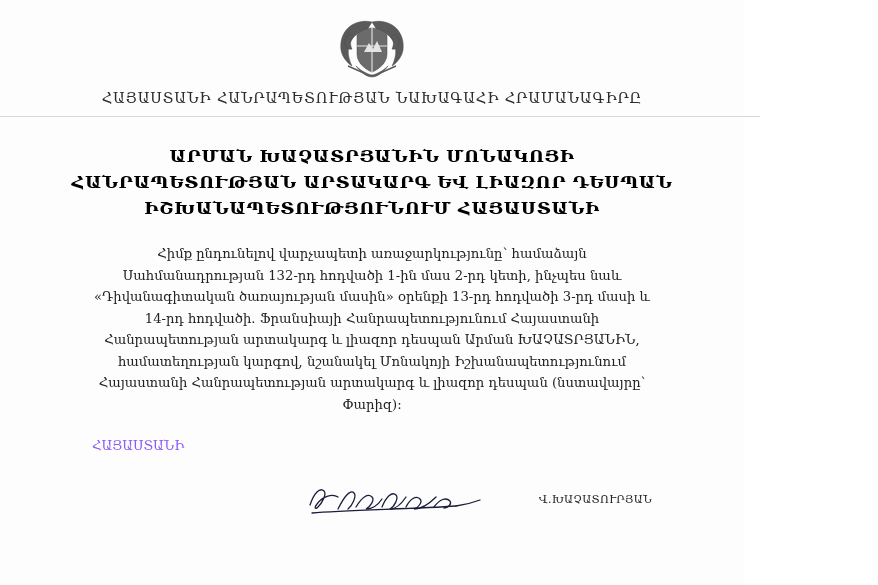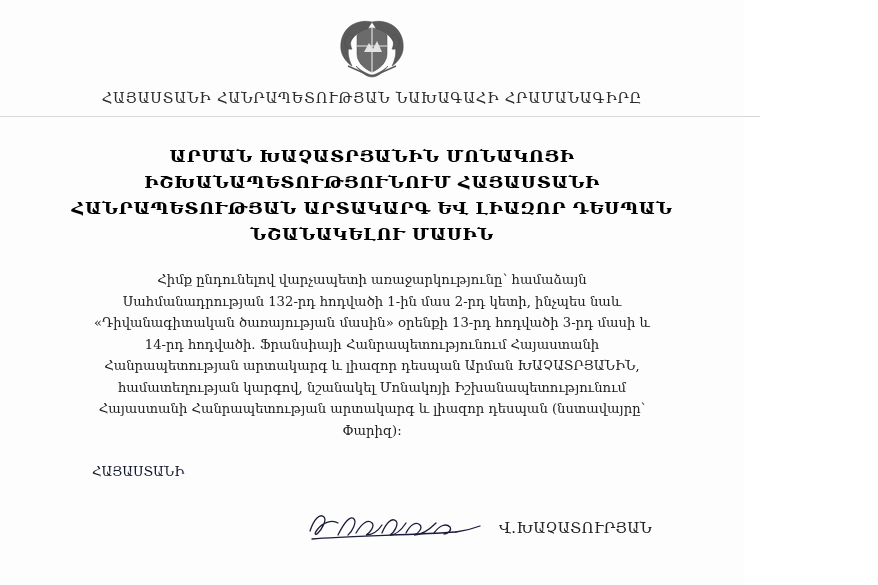--- a/index.html
+++ b/index.html
@@ -81,42 +81,42 @@
     margin: 0;
   }
 
   
   .sign-block {
     margin: 20px auto 0;
     width: 560px;
     font-family: "DejaVu Serif", serif;
     font-size: 13.2px;
     line-height: 21.5px;
-    color: #0f172a;
+    color: #8b5cf6;
   }
 
   .sig-row {
     margin: 22px auto 0;
     width: 560px;
     position: relative;
     height: 44px;
   }
   .sig-svg {
     position: absolute;
     left: 212px;
     top: 0;
     width: 200px;
     height: 42px;
   }
   .sig-name {
     position: absolute;
     right: 0;
     top: 14px;
     font-family: "DejaVu Serif", serif;
-    font-size: 15px;
+    font-size: 11px;
     letter-spacing: 0.3px;
     color: #222222;
   }
 </style>
 </head>
 <body>
 
 <div class="page">
 
   <div class="emblem-wrap">
@@ -142,23 +142,22 @@
         <path d="M22 52 L40 60 M70 52 L52 60" stroke="#5a5a5a" stroke-width="1.4" fill="none"></path>
       </g>
     </svg>
   </div>
 
   <div class="header-title">ՀԱՅԱՍՏԱՆԻ ՀԱՆՐԱՊԵՏՈՒԹՅԱՆ ՆԱԽԱԳԱՀԻ ՀՐԱՄԱՆԱԳԻՐԸ</div>
   <div class="rule"></div>
 
   <div class="doc-title">
     <div>ԱՐՄԱՆ ԽԱՉԱՏՐՅԱՆԻՆ ՄՈՆԱԿՈՅԻ</div>
+    <div>ՀԱՆՐԱՊԵՏՈՒԹՅԱՆ ԱՐՏԱԿԱՐԳ ԵՎ ԼԻԱԶՈՐ ԴԵՍՊԱՆ</div>
     <div>ԻՇԽԱՆԱՊԵՏՈՒԹՅՈՒՆՈՒՄ ՀԱՅԱՍՏԱՆԻ</div>
-    <div>ՀԱՆՐԱՊԵՏՈՒԹՅԱՆ ԱՐՏԱԿԱՐԳ ԵՎ ԼԻԱԶՈՐ ԴԵՍՊԱՆ</div>
-    <div>ՆՇԱՆԱԿԵԼՈՒ ՄԱՍԻՆ</div>
   </div>
 
   <div class="body-text">
     <p>Հիմք ընդունելով վարչապետի առաջարկությունը՝ համաձայն Սահմանադրության 132-րդ հոդվածի 1-ին մաս 2-րդ կետի, ինչպես նաև «Դիվանագիտական ծառայության մասին» օրենքի 13-րդ հոդվածի 3-րդ մասի և 14-րդ հոդվածի. Ֆրանսիայի Հանրապետությունում Հայաստանի Հանրապետության արտակարգ և լիազոր դեսպան Արման ԽԱՉԱՏՐՅԱՆԻՆ, համատեղության կարգով, նշանակել Մոնակոյի Իշխանապետությունում Հայաստանի Հանրապետության արտակարգ և լիազոր դեսպան (նստավայրը՝ Փարիզ):</p>
   </div>
 
   <div class="sign-block">
     <div>ՀԱՅԱՍՏԱՆԻ</div>
   </div>
 

